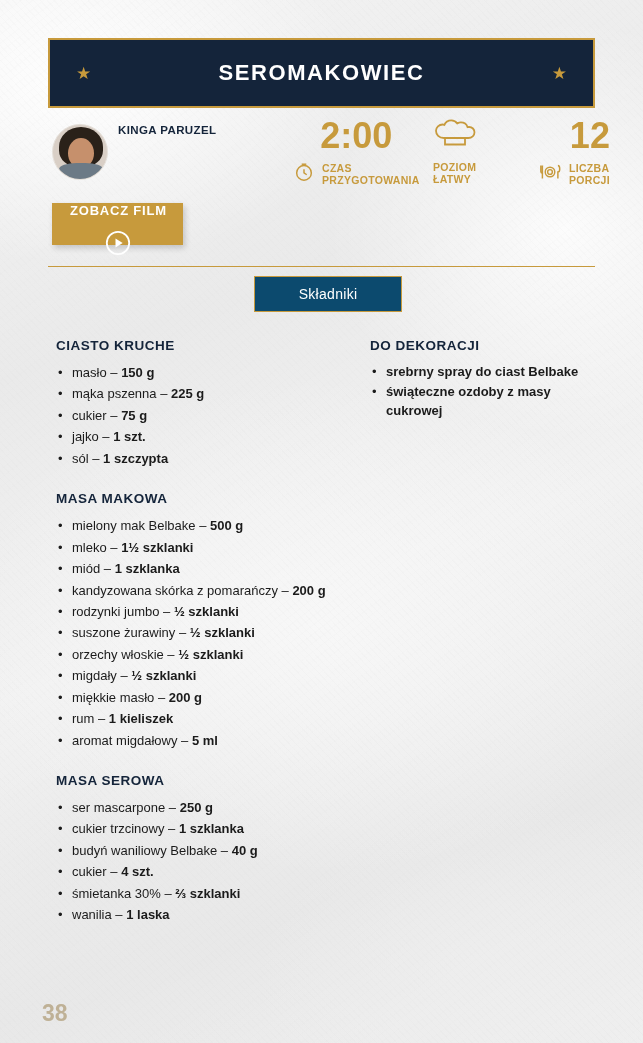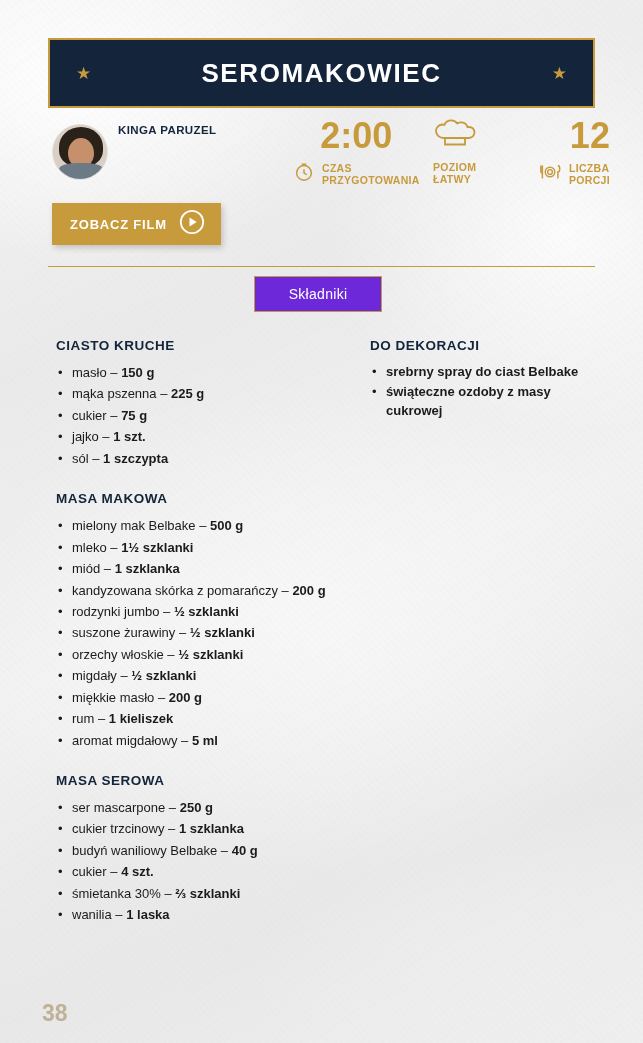--- a/index.html
+++ b/index.html
@@ -57,21 +57,21 @@
   .title-bar .star {
     position: absolute;
     color: #c79a3c;
     font-size: 17px;
     line-height: 1;
   }
   .title-bar .star.left { left: 26px; }
   .title-bar .star.right { right: 26px; }
   .recipe-title {
     color: #ffffff;
-    font-size: 26px;
+    font-size: 22px;
     font-weight: bold;
     letter-spacing: 1.6px;
     text-align: center;
   }
 
   
   .meta-row {
     position: absolute;
     left: 48px;
     top: 118px;
@@ -159,20 +159,21 @@
     position: absolute;
     left: 52px;
     top: 203px;
     height: 42px;
     padding: 0 16px 0 18px;
     background: #c79a3c;
     display: flex;
     align-items: center;
     gap: 12px;
     box-shadow: 2px 3px 6px rgba(0,0,0,0.18);
+    flex-direction: column;
   }
   .video-btn .vb-label {
     color: #ffffff;
     font-size: 13px;
     font-weight: bold;
     letter-spacing: 0.8px;
   }
 
   
   .divider {
@@ -182,23 +183,23 @@
     width: 547px;
     height: 1px;
     background: #c79a3c;
   }
 
   
   .chip {
     position: absolute;
     left: 254px;
     top: 276px;
-    width: 128px;
+    width: 148px;
     height: 36px;
-    background: #6d28d9;
+    background: #0c4a6e;
     border: 1px solid #c79a3c;
     display: flex;
     align-items: center;
     justify-content: center;
   }
   .chip span {
     color: #ffffff;
     font-size: 14px;
     letter-spacing: 0.3px;
   }

